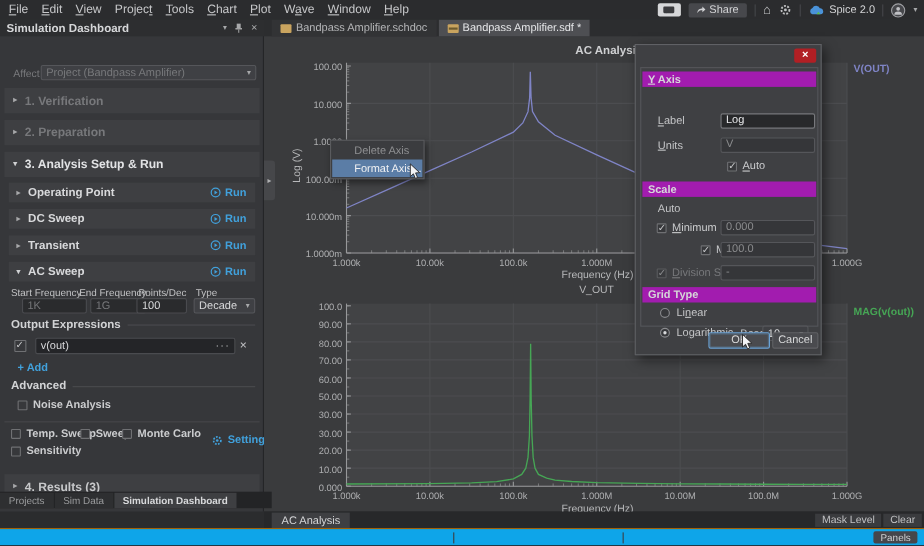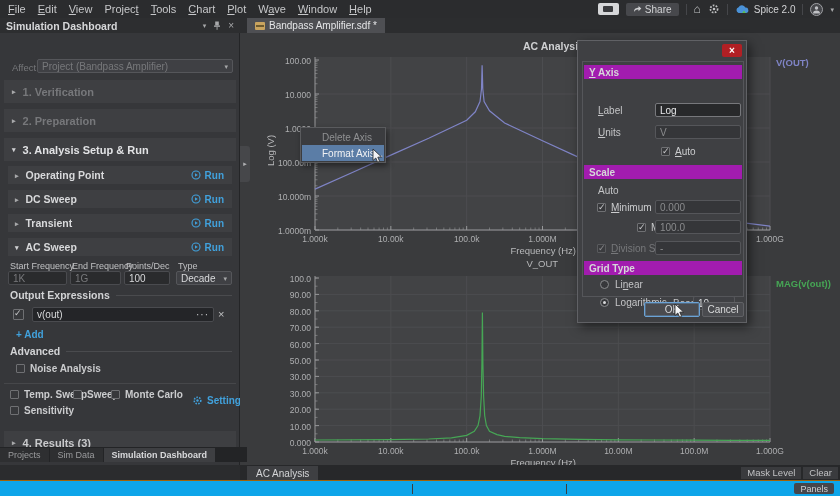--- a/index.html
+++ b/index.html
@@ -27,21 +27,21 @@
   #panel-header{left:0;top:0;width:240px;height:15px;background:#2d2e30;display:flex;align-items:center;padding:0 6px;}
   #panel-title{font-size:10.5px;font-weight:bold;color:#d6d7d9;}
   #panel-header .hdr-icons{margin-left:auto;display:flex;align-items:center;gap:7px;color:#a8a9ab;}
   .dim{color:#77787b;}
   .row-bg{background:#3e3f42;}
   .section{left:4px;width:232px;height:23px;display:flex;align-items:center;gap:7px;padding-left:8px;font-size:11px;font-weight:bold;}
   .an-row{left:8px;width:224px;height:18px;display:flex;align-items:center;gap:7px;padding-left:7px;font-size:10.5px;font-weight:bold;color:#d8d9db;background:#3e3f42;}
   .run{margin-left:auto;margin-right:8px;display:flex;align-items:center;gap:4px;color:#41a1dc;font-size:10px;font-weight:bold;}
   .fld-label{font-size:9px;color:#c0c1c3;}
   .inp{background:#2a2b2d;border:1px solid #4a4b4f;border-radius:2px;font-size:10px;color:#d8d9db;display:flex;align-items:center;padding:0 4px;height:14px;}
-  .inp.dimval{color:#77787b;}
+  .inp.dimval{color:#77787b;margin-left:12px;}
   .select{background:#3f4044;border:1px solid #55565a;border-radius:2px;font-size:10px;color:#d8d9db;display:flex;align-items:center;padding:0 4px;height:14px;}
   .select .caret{margin-left:auto;}
   .hdr-line{display:flex;align-items:center;gap:6px;font-size:10.5px;font-weight:bold;color:#d2d3d5;}
   .hdr-line::after{content:"";flex:1;height:1px;background:#4a4b4e;}
   .cb{width:9px;height:9px;border:1px solid #6f7073;background:#37383b;border-radius:1px;position:relative;flex:none;}
   .cb.checked::after{content:"✓";position:absolute;left:0px;top:-2px;font-size:9px;color:#c9cacc;}
   .cb-item{display:flex;align-items:center;gap:5px;font-size:10px;font-weight:bold;color:#cbccce;}
   .link-blue{color:#41a1dc;font-size:10px;font-weight:bold;}
   #bottom-tabs{left:0;top:447px;width:247px;height:15px;background:#232426;display:flex;align-items:flex-end;}
   .btab{height:14px;display:flex;align-items:center;padding:0 8px;font-size:9px;color:#9a9b9d;background:#2e2f31;margin-right:1px;}
@@ -65,21 +65,21 @@
   .ctx-item{height:16px;display:flex;align-items:center;padding-left:20px;font-size:10px;color:#8f9092;}
   .ctx-item.hl{background:#5b7da6;color:#f0f1f3;}
 
   
   #dialog{left:577px;top:40px;width:170px;height:283px;background:#3f4043;border:1px solid #606165;box-shadow:3px 4px 10px rgba(0,0,0,.5);z-index:6;}
   #dlg-titlebar{position:absolute;left:0;top:16px;width:100%;height:18px;display:flex;align-items:center;justify-content:center;font-size:10.5px;font-weight:bold;color:#d2d3d5;}
   #dlg-close{position:absolute;right:4px;top:3px;width:20px;height:13px;background:#b11f24;border-radius:2px;color:#fff;font-size:10px;font-weight:bold;display:flex;align-items:center;justify-content:center;line-height:1;}
   #dlg-body{position:absolute;left:4px;top:20px;width:162px;height:236px;border:1px solid #55565a;background:#3f4043;}
   .dlg-sec{position:absolute;left:1px;width:158px;height:14px;background:#a21caf;display:flex;align-items:center;padding-left:5px;font-size:10px;font-weight:bold;color:#d6d7d9;}
   .dlg-label{position:absolute;font-size:10px;color:#c4c5c7;}
-  .dlg-inp{position:absolute;background:#353639;border:1px solid #55565a;border-radius:2px;height:14px;font-size:10px;color:#8a8b8d;display:flex;align-items:center;padding:0 4px;}
+  .dlg-inp{position:absolute;background:#353639;border:1px solid #55565a;border-radius:2px;height:14px;font-size:10px;color:#8a8b8d;display:flex;align-items:flex-start;padding:0 4px;}
   .dlg-inp.focus{background:#28292b;border-color:#77787c;color:#e8e9eb;}
   .radio{position:absolute;width:9px;height:9px;border:1px solid #8a8b8e;border-radius:50%;background:#37383b;}
   .radio.sel::after{content:"";position:absolute;left:2px;top:2px;width:3px;height:3px;border-radius:50%;background:#d8d9db;}
   .dlg-btn{position:absolute;height:15px;background:#4a4b4f;border:1px solid #606165;border-radius:2px;display:flex;align-items:center;justify-content:center;font-size:10px;color:#d8d9da;}
   .dlg-btn.primary{border-color:#6ba3d6;box-shadow:0 0 0 1px rgba(107,163,214,.35) inset;}
 
   
   #sdf-status{left:240px;top:465px;width:600px;height:15px;background:#27282a;display:flex;align-items:center;}
   #ac-tab{height:14px;margin-top:1px;margin-left:7px;background:#3e3f42;display:flex;align-items:center;padding:0 9px;font-size:10px;color:#d4d5d7;}
   .mini-btn{height:12px;background:#3a3b3e;display:flex;align-items:center;padding:0 6px;font-size:9.5px;color:#c0c1c3;}
@@ -293,20 +293,24 @@
     </div>
 
     <div class="abs section row-bg" style="top:413px;color:#c8c9cb;">
       <span class="caret">▸</span>
       <span>4. Results (3)</span>
     </div>
   </div>
 
   <div id="chart-area" class="abs">
     <div id="doc-tabs">
+        <div class="dtab">
+          <span class="doc-icon"></span>
+          <span>Bandpass Amplifier.schdoc</span>
+        </div>
         <div class="dtab active">
           <span class="doc-icon wave"></span>
           <span>Bandpass Amplifier.sdf *</span>
         </div>
       </div>
     <div class="abs" id="chart-title" style="left:283px;top:22px;">AC Analysis</div>
     <div id="collapse-handle" class="abs">
         <span>▸</span>
       </div>
     <svg id="plot-svg" class="abs" style="left:0;top:15px;" width="600" height="432" viewBox="240 33 600 432">

